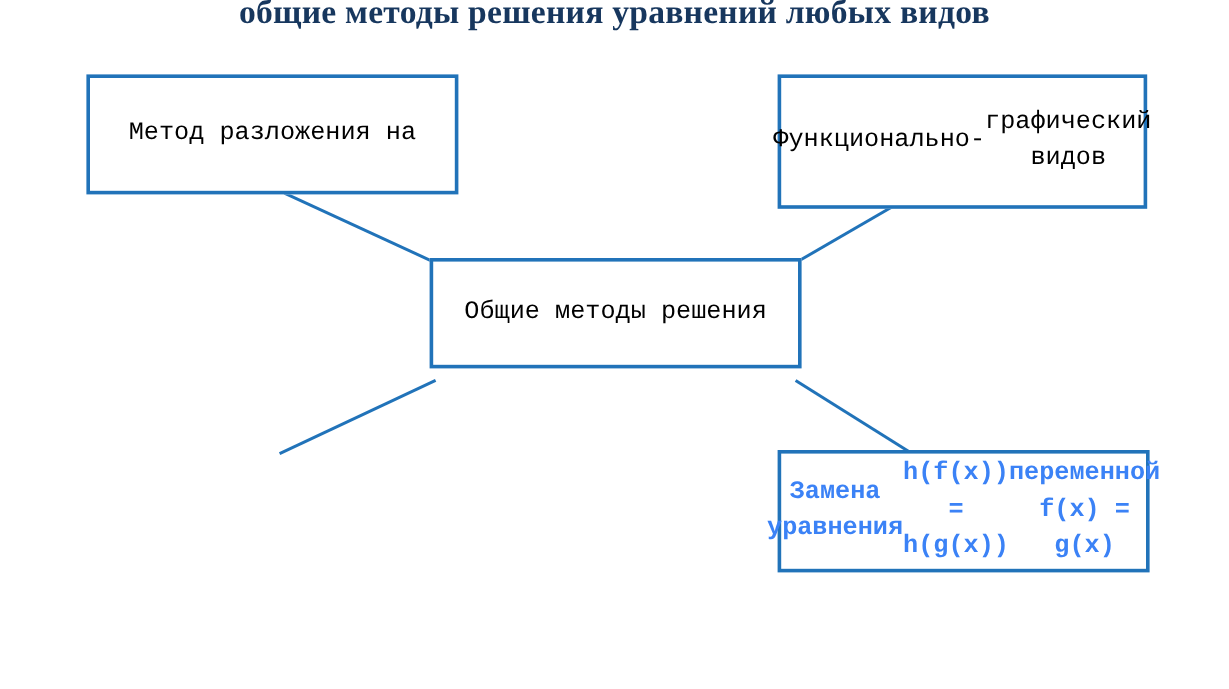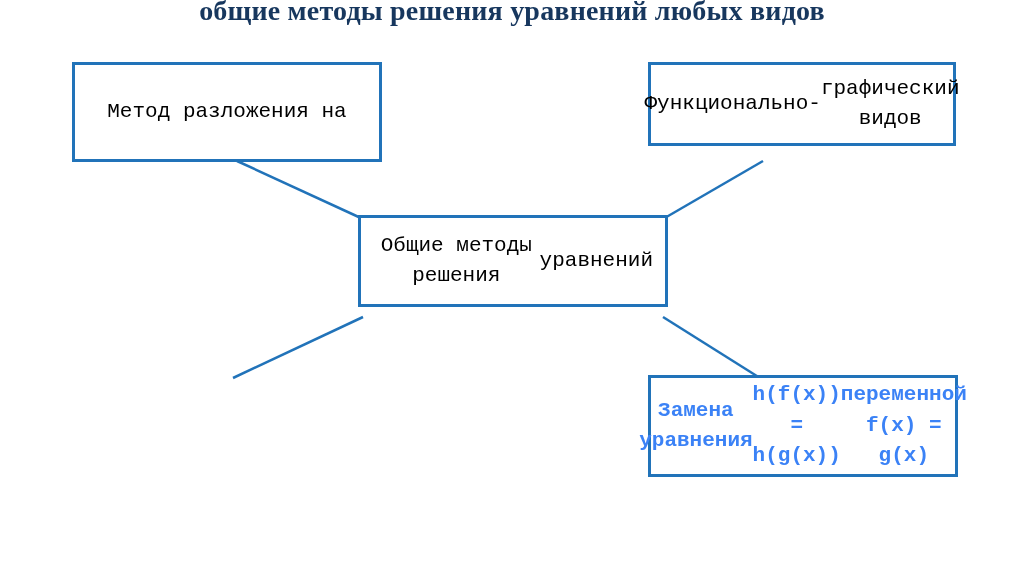--- a/index.html
+++ b/index.html
@@ -48,21 +48,21 @@
     align-items: center;
     text-align: center;
     font-size: 21px;
     line-height: 1.45;
     color: #000000;
     padding: 4px 12px;
     font-family: Liberation Mono, monospace;
   }
 
   .box-top-left     { left: 72px;  top: 62px;  width: 310px; height: 100px; }
-  .box-top-right    { left: 648px; top: 62px;  width: 308px; height: 84px; }
+  .box-top-right    { left: 648px; top: 62px;  width: 308px; height: 112px; }
   .box-center       { left: 358px; top: 215px; width: 310px; height: 92px; }
   .box-bottom-left  { left: 75px;  top: 376px; width: 308px; height: 102px; }
   .box-bottom-right { left: 648px; top: 375px; width: 310px; height: 102px; font-weight: 700; color: #3b82f6; }
 </style>
 </head>
 <body>
 
 <div class="canvas">
 
   <h1 class="title">общие методы решения уравнений любых видов</h1>
@@ -78,21 +78,20 @@
     <div>Метод разложения на</div>
   </div>
 
   <div class="box box-top-right">
     <div>Функционально-</div>
     <div>графический видов</div>
   </div>
 
   <div class="box box-center">
     <div>Общие методы решения</div>
-    <div>уравнений</div>
   </div>
 
 
   <div class="box box-bottom-right">
     <div>Замена уравнения</div>
     <div>h(f(x)) = h(g(x))</div>
     <div>переменной f(x) = g(x)</div>
   </div>
 
 </div>

